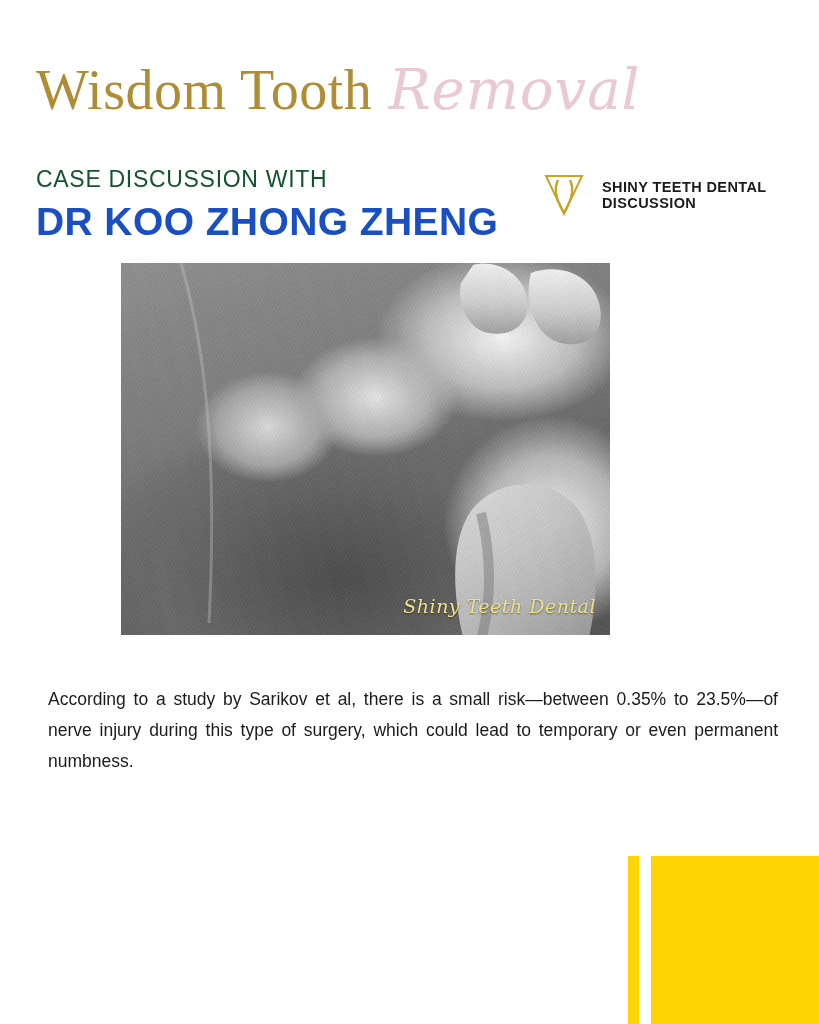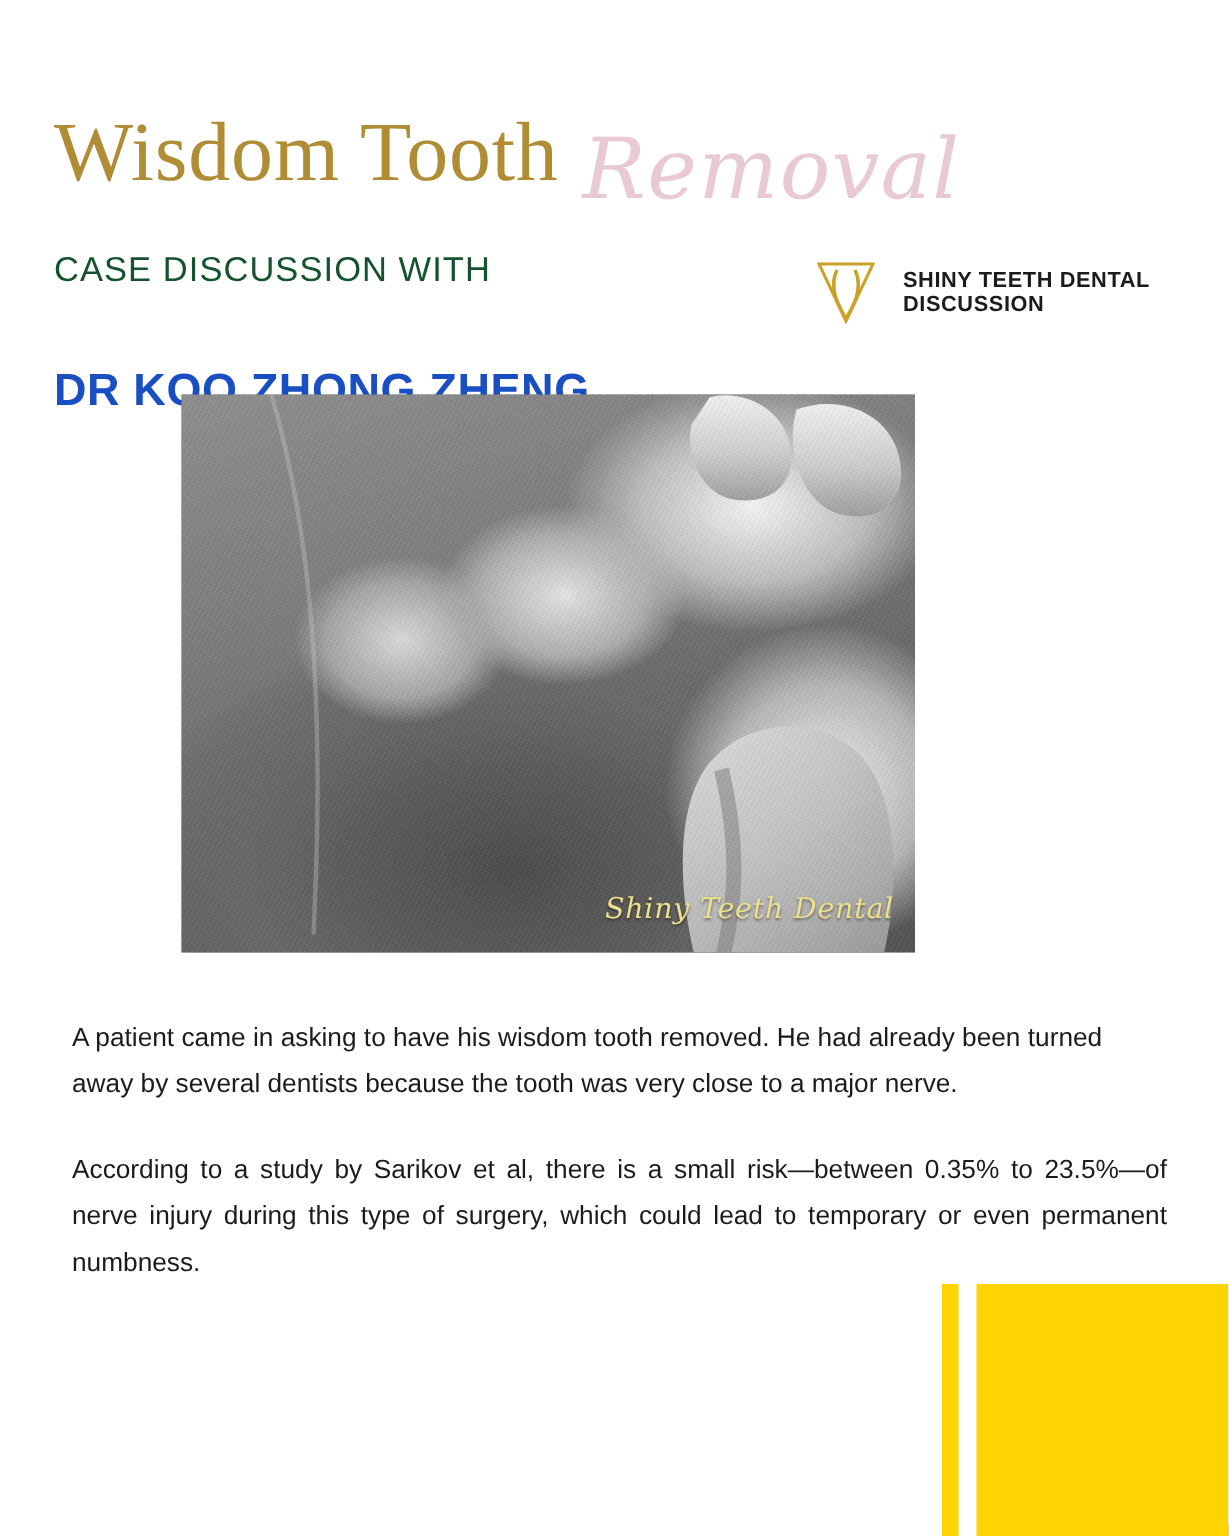--- a/index.html
+++ b/index.html
@@ -12,60 +12,58 @@
     position: relative;
     overflow: hidden;
   }
 
   
   .title-row {
     position: absolute;
     left: 36px;
     top: 62px;
     display: flex;
-    align-items: center;
+    align-items: flex-end;
     white-space: nowrap;
   }
   .title-main {
     font-family: "Liberation Serif", serif;
     font-size: 56px;
     letter-spacing: 0.5px;
     color: #b08c34;
     line-height: 1;
   }
   .title-script {
     font-family: "DejaVu Serif", serif;
     font-style: italic;
     font-size: 56px;
     color: #e8c9d4;
     margin-left: 16px;
     line-height: 1;
     letter-spacing: 1px;
-    margin-top: 24px;
   }
 
   
   .subtitle {
     position: absolute;
     left: 36px;
     top: 166px;
     font-size: 23px;
     letter-spacing: 0.7px;
     color: #14532d;
     font-weight: 400;
   }
   .doctor-name {
     position: absolute;
     left: 36px;
     top: 200px;
-    font-size: 30px;
+    font-size: 39px;
     font-weight: bold;
     letter-spacing: 0.4px;
     color: #1a4fc4;
-    margin-top: 44px;
   }
 
   
   .logo {
     position: absolute;
     left: 536px;
     top: 172px;
     display: flex;
     align-items: center;
     gap: 10px;
@@ -224,18 +222,17 @@
     <path d="M150,520 C220,540 300,556 400,548" fill="none" stroke="#4a4a4a" stroke-width="9" opacity="0.55"></path>
     <path d="M150,534 C222,554 302,570 402,562" fill="none" stroke="#5c5c5c" stroke-width="5" opacity="0.4"></path>
 
     <path d="M60,0 C86,90 96,200 88,360" fill="none" stroke="#cfcfcf" stroke-width="3" opacity="0.35"></path>
   </svg>
   <div class="xray-grain"></div>
   <div class="xray-watermark">Shiny Teeth Dental</div>
 </div>
 
 <div class="body-copy">
-  <p class="para-1">A patient came in asking to have his wisdom tooth removed. He had already been turned away by several dentists because the tooth was very close to a major nerve.</p>
   <p class="para-2">According to a study by Sarikov et al, there is a small risk—between 0.35% to 23.5%—of nerve injury during this type of surgery, which could lead to temporary or even permanent numbness.</p>
 </div>
 
 <div class="yellow-bar"></div>
 <div class="yellow-block"></div>
 
 </body></html>

